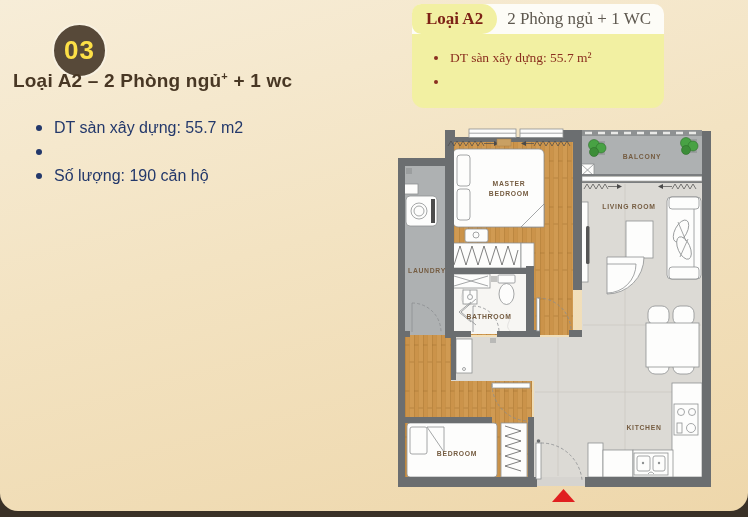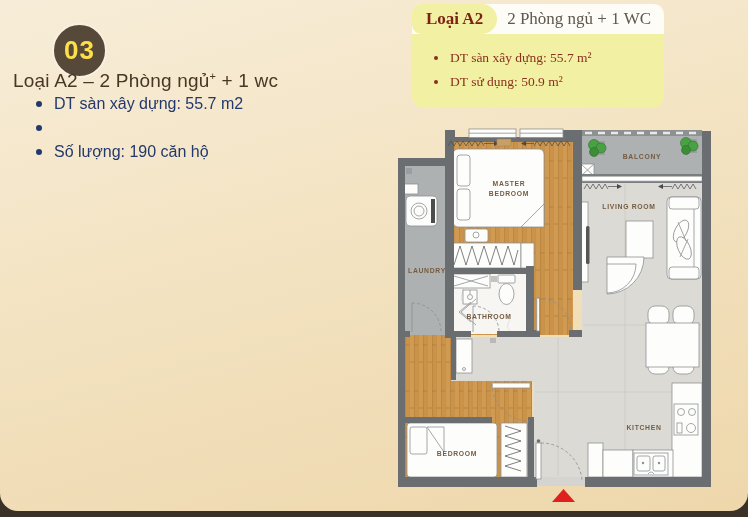--- a/index.html
+++ b/index.html
@@ -15,25 +15,25 @@
   }
   
   .badge{
     position:absolute;left:52px;top:23px;width:55px;height:55px;border-radius:50%;
     background:#574939;border:2px solid #f8f1e1;box-sizing:border-box;
     display:flex;align-items:center;justify-content:center;
     color:#fde047;font-size:26px;font-weight:bold;letter-spacing:1px;
   }
   .heading{
     position:absolute;left:13px;top:70px;margin:0;
-    font-size:19px;font-weight:normal;color:#483724;letter-spacing:0.2px;
+    font-size:19px;font-weight:bold;color:#483724;letter-spacing:0.2px;
   }
   .heading sup{font-size:11px;}
   .info-list{
-    position:absolute;left:36px;top:92px;margin:0;padding:0;list-style:none;
+    position:absolute;left:36px;top:116px;margin:0;padding:0;list-style:none;
   }
   .info-list li{
     display:flex;align-items:center;height:24px;
     color:#23386b;font-size:16px;
   }
   .info-list .dot{
     width:6px;height:6px;border-radius:50%;background:#23386b;
     margin-right:12px;flex:0 0 auto;
   }
   
@@ -105,21 +105,20 @@
       <div class="card-subtitle">2 Phòng ngủ + 1 WC</div>
     </div>
     <div class="card-body">
       <ul>
         <li>
           <span class="dot"></span>
           <span>DT sàn xây dựng: 55.7 m²</span>
         </li>
         <li>
           <span class="dot"></span>
-          <span>DT sử dụng: 50.9 m²</span>
         </li>
       </ul>
     </div>
   </div>
 
   <svg class="plan" viewBox="394 126 324 382">
     <defs>
       <pattern id="wood" width="9" height="46" patternUnits="userSpaceOnUse">
         <rect width="9" height="46" fill="#d09a52"></rect>
         <rect width="4.5" height="46" fill="#c68d44" opacity="0.55"></rect>

